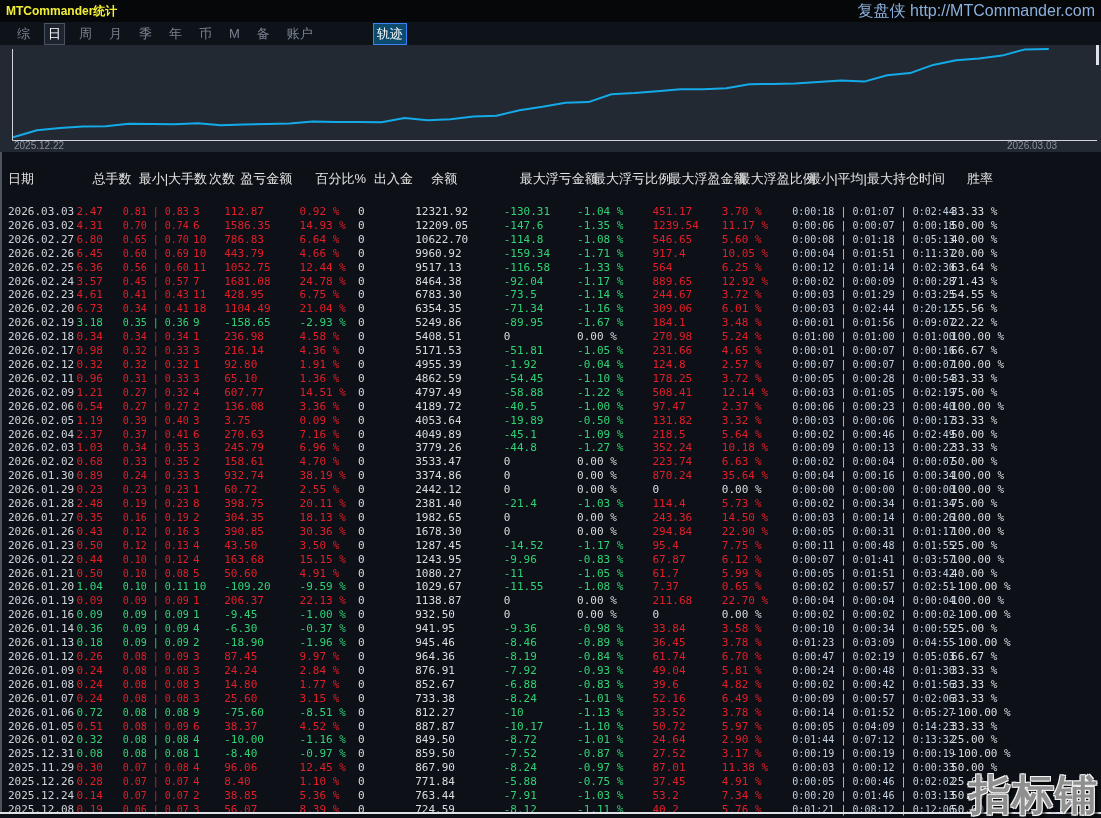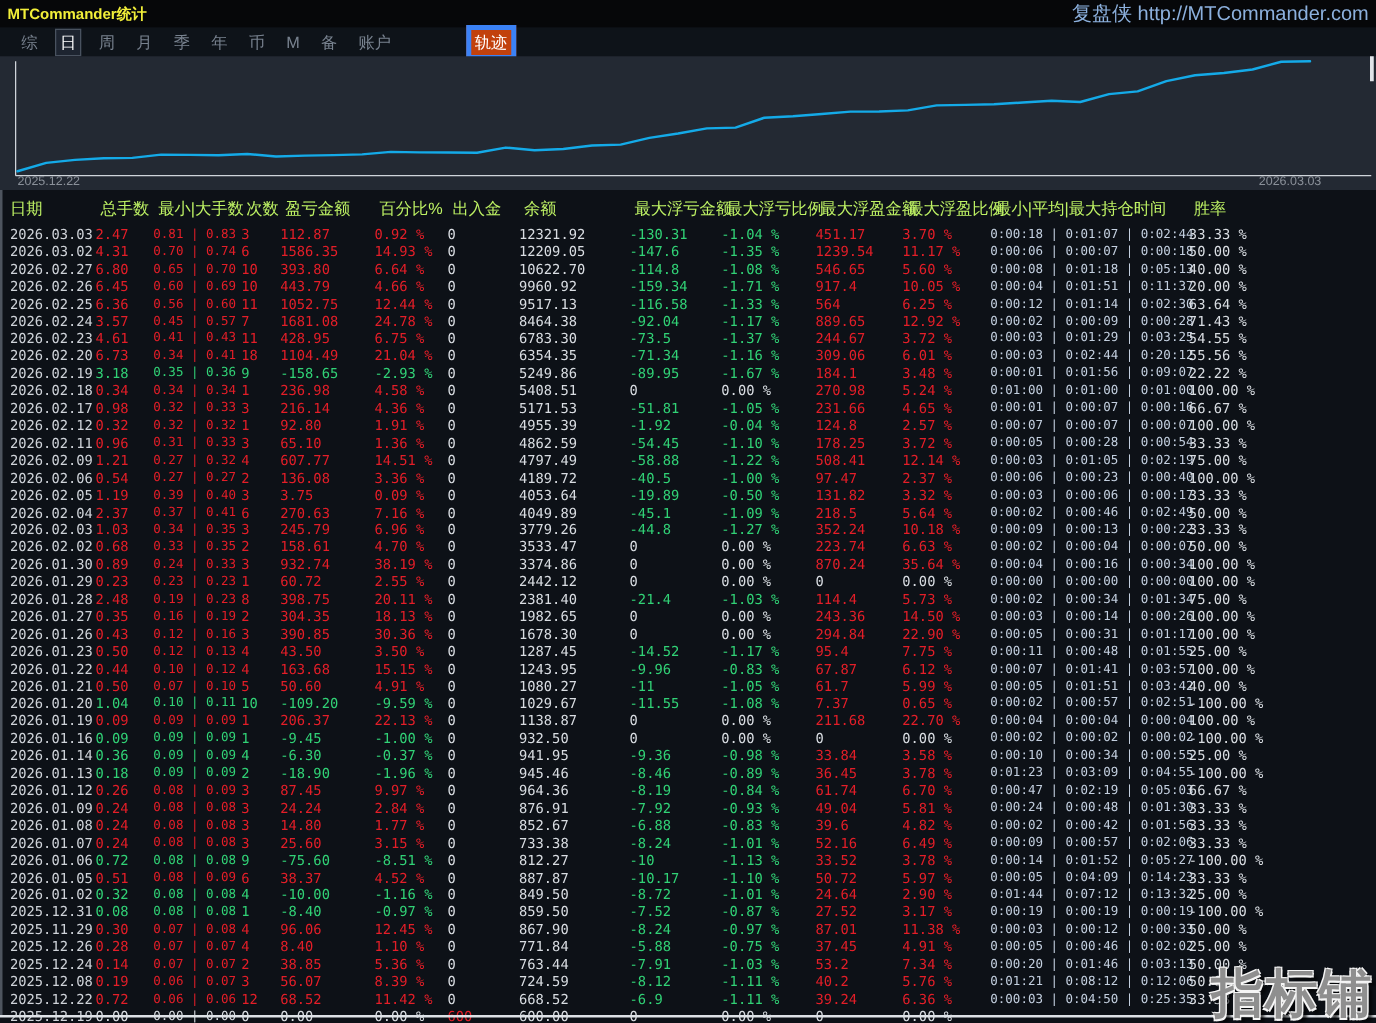--- a/index.html
+++ b/index.html
@@ -13,31 +13,31 @@
     display:flex;justify-content:space-between;align-items:center;
     padding:0 6px;box-sizing:border-box;text-align:center;}
   .title{color:#f2ef39;font-size:12px;font-weight:bold;}
   .brand{color:#8cb0dd;font-size:16px;}
   
   .menubar{position:absolute;top:22px;left:0;right:0;height:23px;background:#0e1319;
     display:flex;align-items:center;padding-left:14px;gap:11px;box-sizing:border-box;
     font-size:13px;color:#78828f;}
   .menu-item{padding:1px 3px;}
   .menu-item.sel{background:#1d2430;border:1px solid #49525f;color:#ffffff;}
-  .menu-item.traj{margin-left:46px;background:#c2410c;border:4px solid #3b82f6;color:#ffffff;}
+  .menu-item.traj{margin-left:46px;background:#0c4a6e;border:1px solid #3b82f6;color:#ffffff;}
   
   .chart{position:absolute;top:45px;left:0;width:1101px;height:107px;background:#232933;}
   .chart svg{position:absolute;left:0;top:0;}
   .axis-label{position:absolute;bottom:1px;font-size:10px;color:#8a9099;}
   .scroll-thumb{position:absolute;right:2px;top:0;width:3px;height:20px;background:#dfe3e8;}
   
   .stats{position:absolute;top:152px;left:0;width:1101px;}
   table{border-collapse:collapse;table-layout:fixed;width:1101px;}
-  th{text-align:left;font-size:13px;font-weight:normal;color:#bef264;height:21px;
-     white-space:nowrap;overflow:visible;padding:4px;}
+  th{text-align:left;font-size:13px;font-weight:normal;color:#e5e5e5;height:21px;
+     white-space:nowrap;overflow:visible;padding:16px;}
   td{font-family:"DejaVu Sans Mono",monospace;font-size:11px;height:13.9px;line-height:13.9px;
      white-space:nowrap;overflow:visible;padding:0;}
   th.col1,td.col1{padding-left:8px;}
   td.small{font-size:10px;}
   .c-red{color:#e41e28;}
   .c-green{color:#31d276;}
   .c-white{color:#d9dde2;}
   .c-date{color:#cfd3d9;}
   .c-time{color:#c3cfdf;}
   
@@ -140,21 +140,21 @@
           <td class="c-red">1239.54</td>
           <td class="c-red">11.17 %</td>
           <td class="c-time small">0:00:06 | 0:00:07 | 0:00:18</td>
           <td class="c-white">50.00 %</td>
         </tr>
         <tr>
           <td class="c-date col1">2026.02.27</td>
           <td class="c-red">6.80</td>
           <td class="c-red small">0.65 | 0.70</td>
           <td class="c-red">10</td>
-          <td class="c-red">393.80</td>
+          <td class="c-red">786.83</td>
           <td class="c-red">6.64 %</td>
           <td class="c-white">0</td>
           <td class="c-white">10622.70</td>
           <td class="c-green">-114.8</td>
           <td class="c-green">-1.08 %</td>
           <td class="c-red">546.65</td>
           <td class="c-red">5.60 %</td>
           <td class="c-time small">0:00:08 | 0:01:18 | 0:05:13</td>
           <td class="c-white">40.00 %</td>
         </tr>
@@ -209,21 +209,21 @@
         <tr>
           <td class="c-date col1">2026.02.23</td>
           <td class="c-red">4.61</td>
           <td class="c-red small">0.41 | 0.43</td>
           <td class="c-red">11</td>
           <td class="c-red">428.95</td>
           <td class="c-red">6.75 %</td>
           <td class="c-white">0</td>
           <td class="c-white">6783.30</td>
           <td class="c-green">-73.5</td>
-          <td class="c-green">-1.37 %</td>
+          <td class="c-green">-1.14 %</td>
           <td class="c-red">244.67</td>
           <td class="c-red">3.72 %</td>
           <td class="c-time small">0:00:03 | 0:01:29 | 0:03:25</td>
           <td class="c-white">54.55 %</td>
         </tr>
         <tr>
           <td class="c-date col1">2026.02.20</td>
           <td class="c-red">6.73</td>
           <td class="c-red small">0.34 | 0.41</td>
           <td class="c-red">18</td>
@@ -522,21 +522,21 @@
           <td class="c-green">-9.96</td>
           <td class="c-green">-0.83 %</td>
           <td class="c-red">67.87</td>
           <td class="c-red">6.12 %</td>
           <td class="c-time small">0:00:07 | 0:01:41 | 0:03:57</td>
           <td class="c-white">100.00 %</td>
         </tr>
         <tr>
           <td class="c-date col1">2026.01.21</td>
           <td class="c-red">0.50</td>
-          <td class="c-red small">0.07 | 0.10</td>
+          <td class="c-red small">0.10 | 0.08</td>
           <td class="c-red">5</td>
           <td class="c-red">50.60</td>
           <td class="c-red">4.91 %</td>
           <td class="c-white">0</td>
           <td class="c-white">1080.27</td>
           <td class="c-green">-11</td>
           <td class="c-green">-1.05 %</td>
           <td class="c-red">61.7</td>
           <td class="c-red">5.99 %</td>
           <td class="c-time small">0:00:05 | 0:01:51 | 0:03:42</td>

